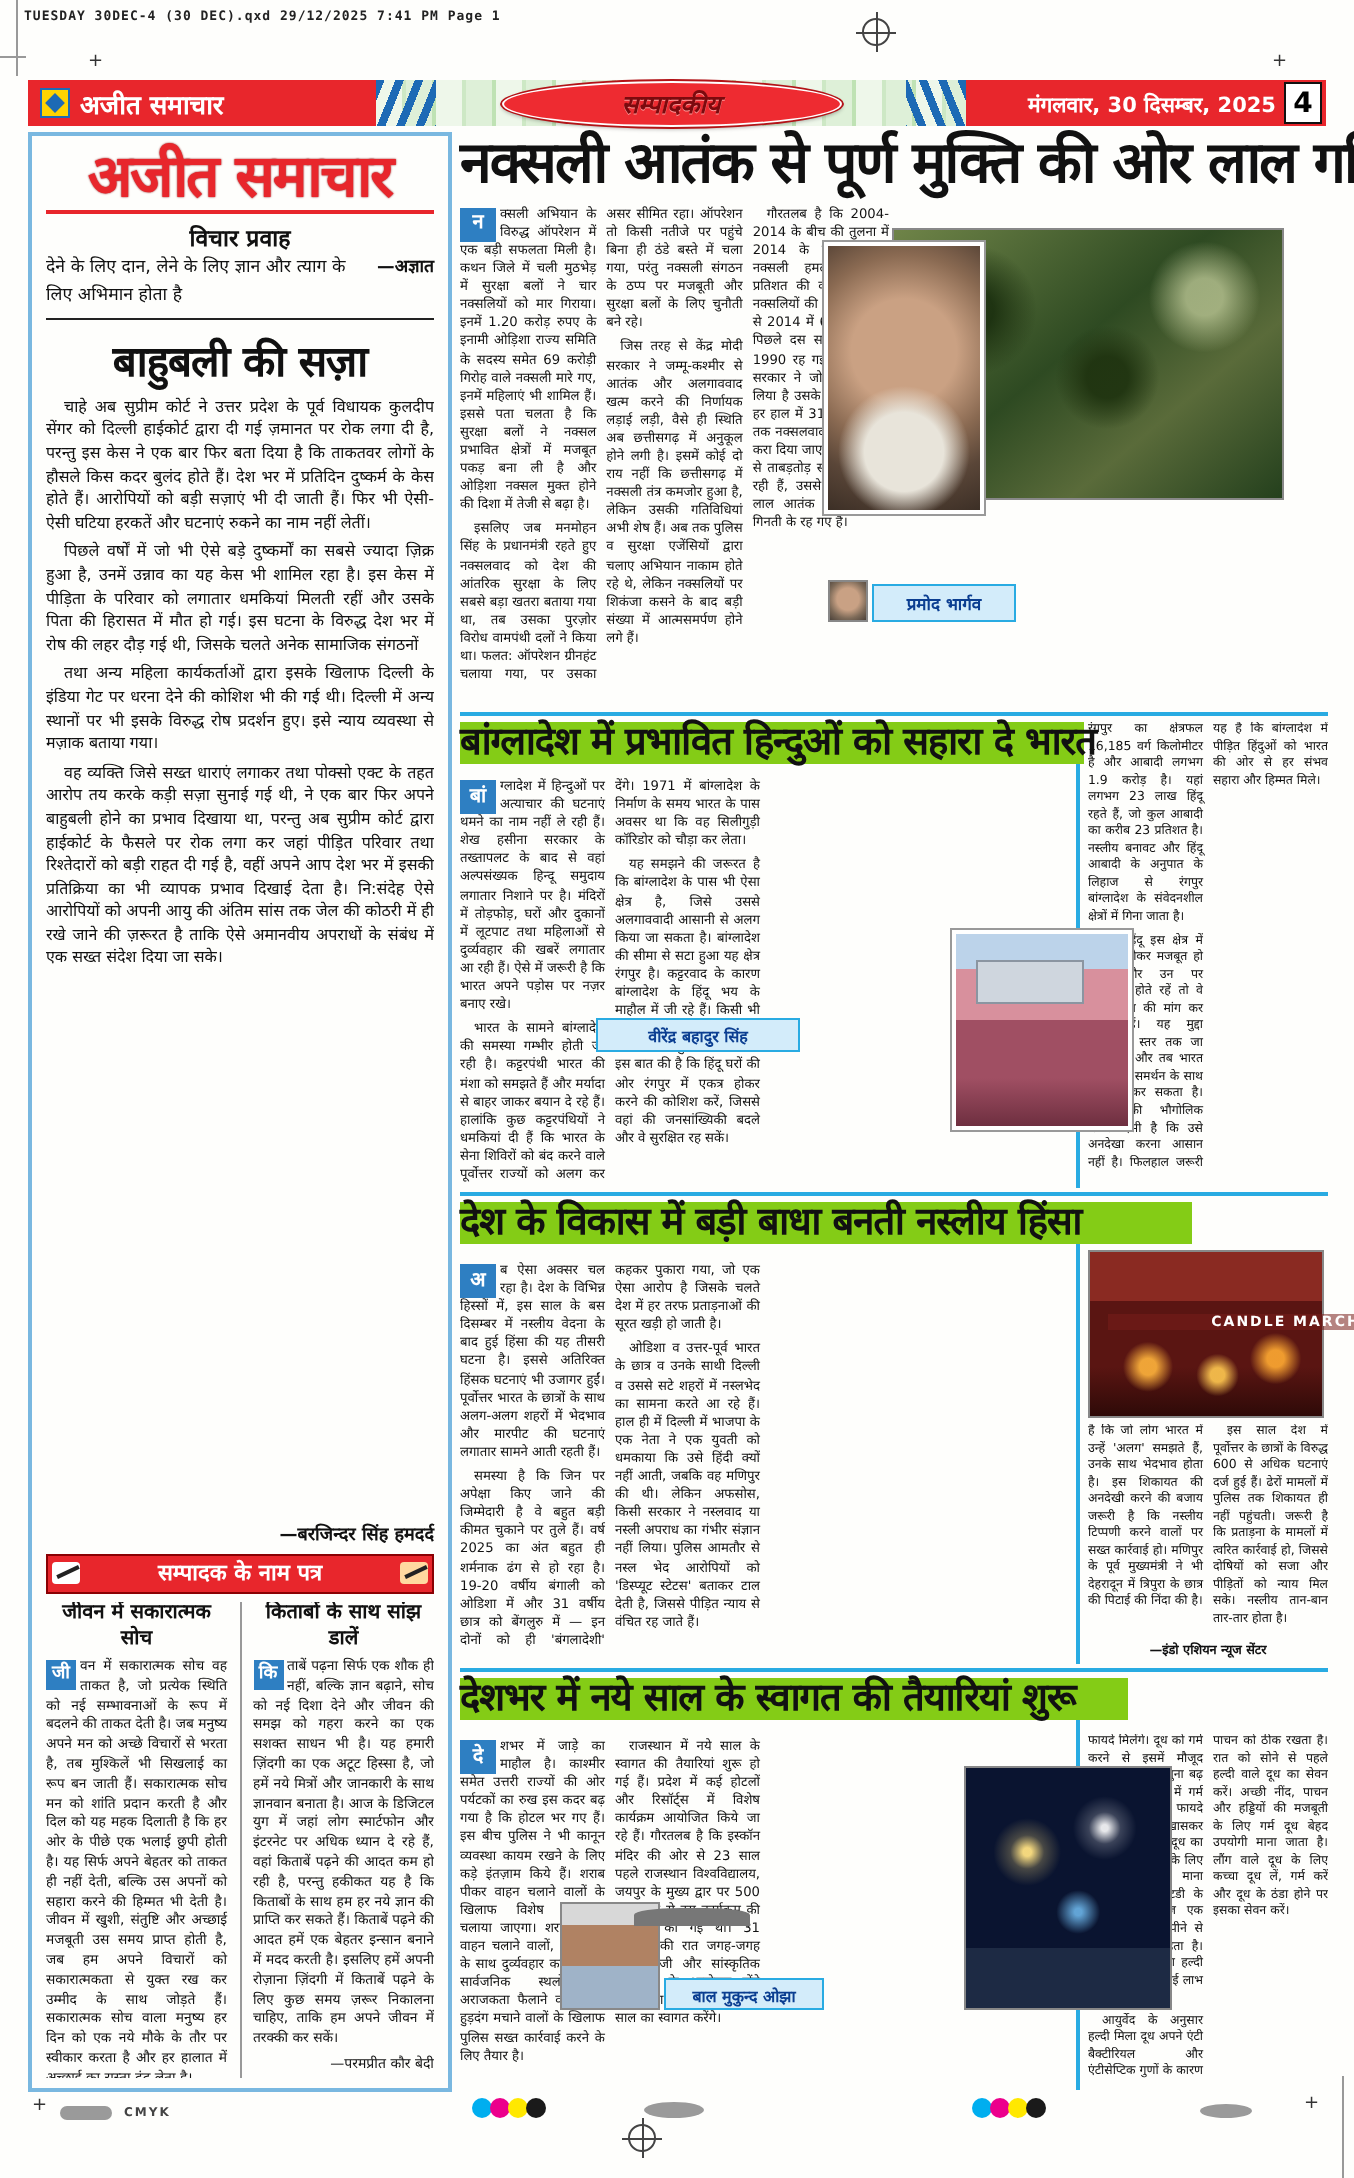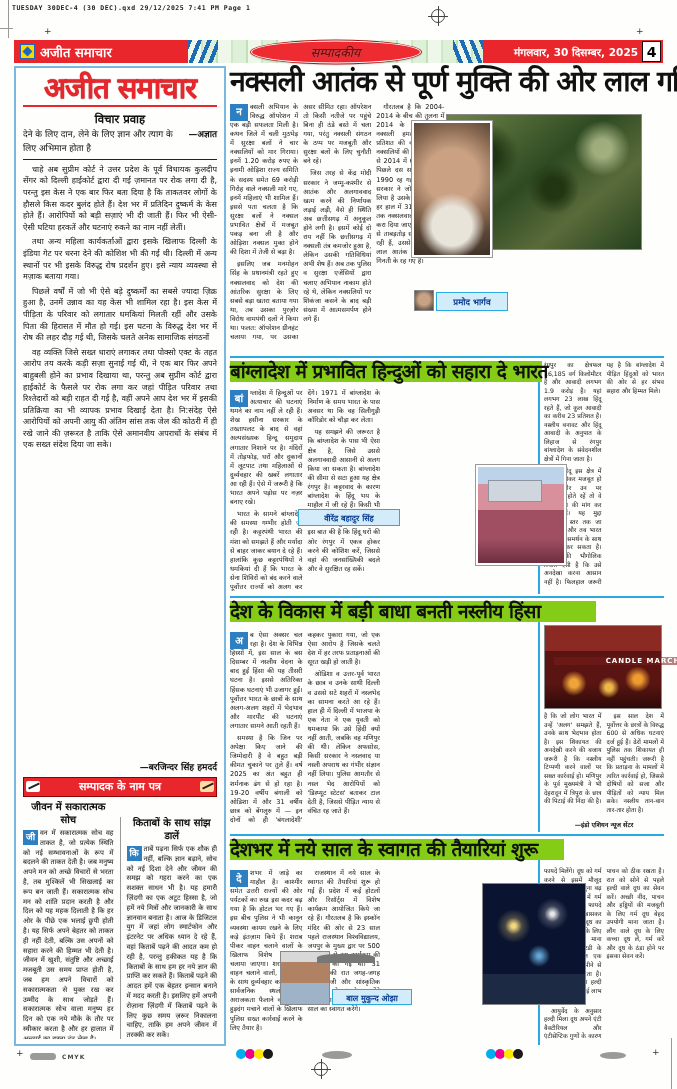--- a/index.html
+++ b/index.html
@@ -49,21 +49,21 @@
   .ed-body{flex:1;font-size:8px;line-height:1.45;text-align:justify;overflow:hidden;}
   .ed-body p{margin:0 0 3px;text-indent:9px;}
   .ed-sig{text-align:right;font-weight:bold;font-size:9px;margin:2px 0 4px;}
   .letters-banner{background:#e8262c;color:#fff;font-weight:bold;font-size:11px;text-align:center;
      height:18px;line-height:18px;position:relative;border:1px solid #8a0003;}
   .pen{position:absolute;top:3px;width:14px;height:11px;background:#fff;border-radius:2px;overflow:hidden;}
   .pen i{position:absolute;left:2px;top:4px;width:12px;height:2px;background:#222;transform:rotate(-25deg);display:block;}
   .pen.l{left:2px;} .pen.r{right:2px;background:#ffd9a0;}
   .letters{display:flex;gap:6px;margin-top:4px;height:238px;overflow:hidden;}
   .letter{width:50%;overflow:hidden;}
-  .letter + .letter{border-left:1px solid #999;padding-left:6px;margin-top:16px;}
+  .letter + .letter{border-left:1px solid #999;padding-left:6px;}
   .letter h4{margin:0 0 3px;font-size:10px;text-align:center;line-height:1.25;}
   .letter .body{font-size:6.9px;line-height:1.42;text-align:justify;}
   .letter .sig{text-align:right;font-weight:normal;font-size:7px;margin-top:2px;}
   .dc{float:left;background:#2e7fc2;color:#fff;font-weight:bold;display:flex;align-items:center;justify-content:center;
       margin:1px 2px 0 0;}
   .dc.small{width:15px;height:15px;font-size:9px;}
   .dc.big{width:18px;height:17px;font-size:10px;}
   
   .main{position:absolute;left:230px;top:66px;width:434px;}
   .sec{position:relative;box-sizing:border-box;}
@@ -155,24 +155,25 @@
 
   <aside class="leftcol">
     <div class="paper-logo">अजीत समाचार</div>
     <div class="red-rule"></div>
     <div class="thought-title">विचार प्रवाह</div>
     <div class="thought">
       <span class="auth">—अज्ञात</span>
       <span>देने के लिए दान, लेने के लिए ज्ञान और त्याग के लिए अभिमान होता है</span>
     </div>
     <div class="black-rule"></div>
+    <h2 class="ed-head">बाहुबली की सज़ा</h2>
     <div class="ed-body">
       <p>चाहे अब सुप्रीम कोर्ट ने उत्तर प्रदेश के पूर्व विधायक कुलदीप सेंगर को दिल्ली हाईकोर्ट द्वारा दी गई ज़मानत पर रोक लगा दी है, परन्तु इस केस ने एक बार फिर बता दिया है कि ताकतवर लोगों के हौसले किस कदर बुलंद होते हैं। देश भर में प्रतिदिन दुष्कर्म के केस होते हैं। आरोपियों को बड़ी सज़ाएं भी दी जाती हैं। फिर भी ऐसी-ऐसी घटिया हरकतें और घटनाएं रुकने का नाम नहीं लेतीं।</p>
+      <p>पिछले वर्षों में जो भी ऐसे बड़े दुष्कर्मों का सबसे ज्यादा ज़िक्र हुआ है, उनमें उन्नाव का यह केस भी शामिल रहा है। इस केस में पीड़िता के परिवार को लगातार धमकियां मिलती रहीं और उसके पिता की हिरासत में मौत हो गई। इस घटना के विरुद्ध देश भर में रोष की लहर दौड़ गई थी, जिसके चलते अनेक सामाजिक संगठनों</p>
       <p>तथा अन्य महिला कार्यकर्ताओं द्वारा इसके खिलाफ दिल्ली के इंडिया गेट पर धरना देने की कोशिश भी की गई थी। दिल्ली में अन्य स्थानों पर भी इसके विरुद्ध रोष प्रदर्शन हुए। इसे न्याय व्यवस्था से मज़ाक बताया गया।</p>
-      <p>पिछले वर्षों में जो भी ऐसे बड़े दुष्कर्मों का सबसे ज्यादा ज़िक्र हुआ है, उनमें उन्नाव का यह केस भी शामिल रहा है। इस केस में पीड़िता के परिवार को लगातार धमकियां मिलती रहीं और उसके पिता की हिरासत में मौत हो गई। इस घटना के विरुद्ध देश भर में रोष की लहर दौड़ गई थी, जिसके चलते अनेक सामाजिक संगठनों</p>
       <p>वह व्यक्ति जिसे सख्त धाराएं लगाकर तथा पोक्सो एक्ट के तहत आरोप तय करके कड़ी सज़ा सुनाई गई थी, ने एक बार फिर अपने बाहुबली होने का प्रभाव दिखाया था, परन्तु अब सुप्रीम कोर्ट द्वारा हाईकोर्ट के फैसले पर रोक लगा कर जहां पीड़ित परिवार तथा रिश्तेदारों को बड़ी राहत दी गई है, वहीं अपने आप देश भर में इसकी प्रतिक्रिया का भी व्यापक प्रभाव दिखाई देता है। नि:संदेह ऐसे आरोपियों को अपनी आयु की अंतिम सांस तक जेल की कोठरी में ही रखे जाने की ज़रूरत है ताकि ऐसे अमानवीय अपराधों के संबंध में एक सख्त संदेश दिया जा सके।</p>
     </div>
     <div class="ed-sig">—बरजिन्दर सिंह हमदर्द</div>
     <div class="letters-banner">
       <span class="pen l">
           <i></i>
         </span>
       <span>सम्पादक के नाम पत्र</span>
       <span class="pen r">
           <i></i>

